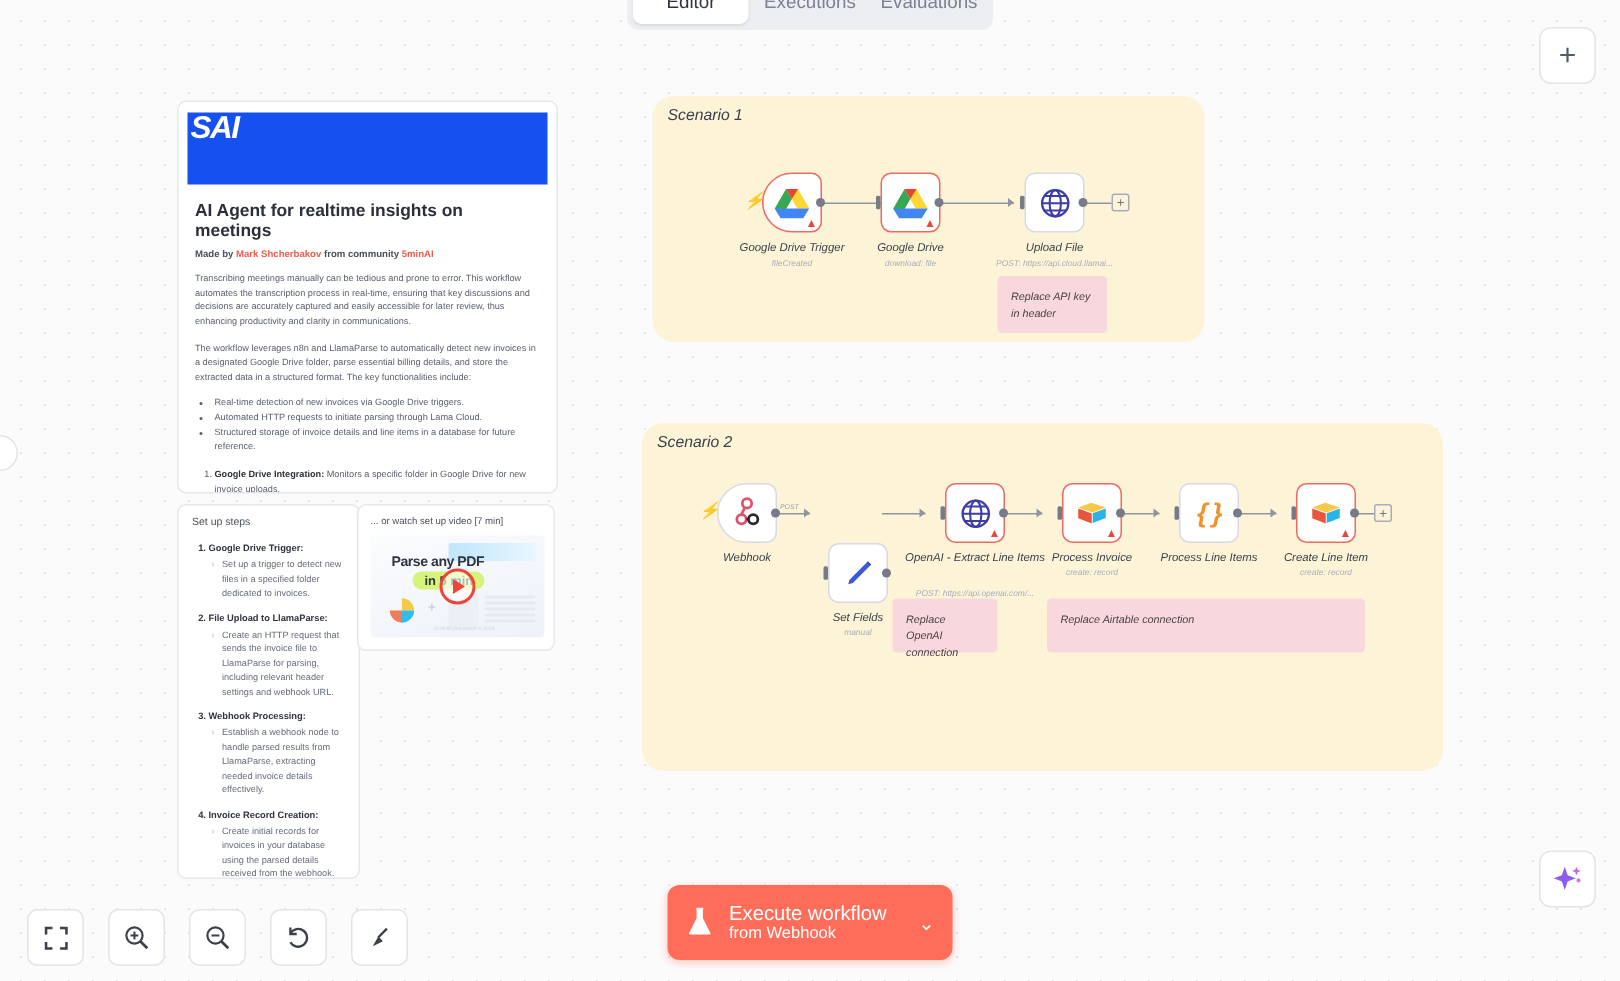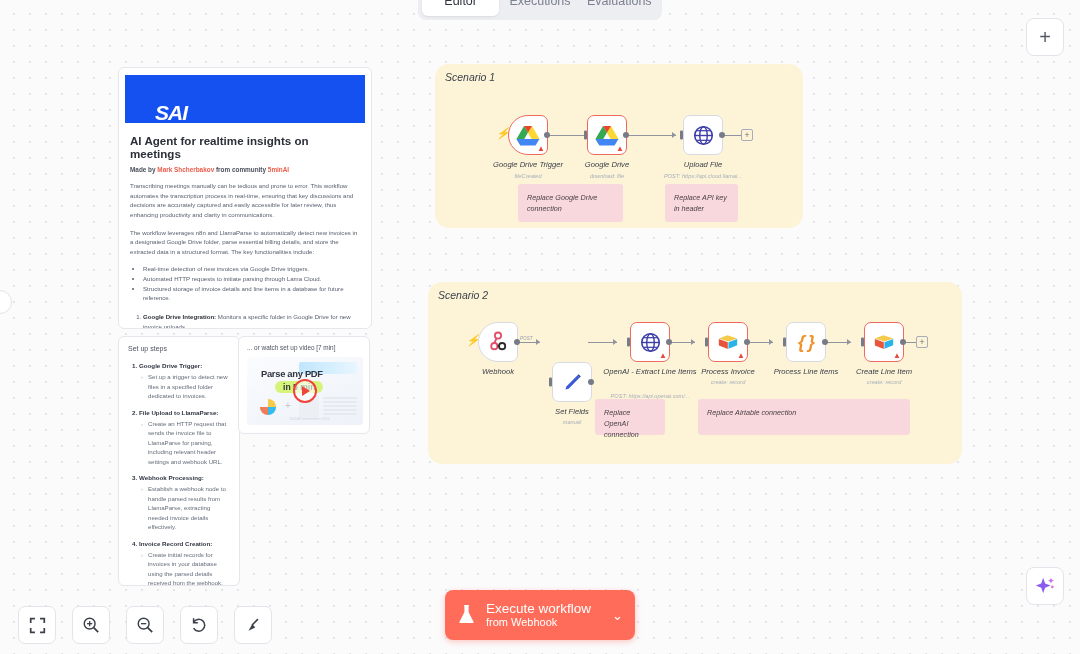--- a/index.html
+++ b/index.html
@@ -41,21 +41,21 @@
   
   .doc-note {
     position: absolute; left: 118px; top: 67px;
     width: 254px; height: 262px;
     background: #ffffff; border: 1px solid #e6e7ec;
     border-radius: 6px; overflow: hidden;
     padding: 0 0 6px 0;
   }
   .banner {
     margin: 7px 6px 0 6px; height: 48px; background: #1550f0;
-    display: flex; align-items: flex-end; gap: 9px; padding-left: 30px;
+    display: flex; align-items: flex-start; gap: 9px; padding-left: 2px;
     overflow: hidden;
   }
   .banner-logo {
     font-size: 21px; font-weight: 700; font-style: italic; color: #fff;
     letter-spacing: -1px; line-height: 1;
   }
   .banner-txt { line-height: 1.02; }
   .banner-l1 { font-size: 14.5px; font-weight: 700; color: #fff; letter-spacing: .2px; }
   .banner-l2 { font-size: 14.5px; font-weight: 700; color: #fff; letter-spacing: .2px; }
   .banner-l2 .g { color: #4ef05e; }
@@ -117,21 +117,21 @@
     display: flex; align-items: center; justify-content: center;
   }
   .play:after { content: ""; border-left: 8px solid #f0443a;
     border-top: 5px solid transparent; border-bottom: 5px solid transparent; margin-left: 2px; }
 
   
   .scenario {
     position: absolute; background: #fdf4d8; border-radius: 14px; font-style: italic;
   }
   #scenario1 { left: 435px; top: 64px; width: 368px; height: 164px; }
-  #scenario2 { left: 428px; top: 282px; width: 534px; height: 182px; padding-left: 12px; }
+  #scenario2 { left: 428px; top: 282px; width: 534px; height: 232px; padding-left: 12px; }
   .sc-title { position: absolute; left: 10px; top: 7px; font-size: 10.5px; color: #3a3f4b; }
 
   
   .node { position: absolute; }
   .node-box {
     width: 40px; height: 40px; background: #fff; border-radius: 7px;
     border: 1.5px solid #d7dae2;
     display: flex; align-items: center; justify-content: center;
     position: relative;
   }
@@ -325,23 +325,20 @@
           <line x1="2" y1="12" x2="22" y2="12" stroke="#3d3da8" stroke-width="1.6"></line>
           <line x1="3.6" y1="6.5" x2="20.4" y2="6.5" stroke="#3d3da8" stroke-width="1.4"></line>
           <line x1="3.6" y1="17.5" x2="20.4" y2="17.5" stroke="#3d3da8" stroke-width="1.4"></line>
         </svg>
         <div class="port out"></div>
       </div>
       <div class="node-label">Upload File</div>
       <div class="node-sub" style="top:58px;">POST: https://api.cloud.llamai...</div>
     </div>
 
-    <div class="callout" style="left:83px; top:120px; width:105px; height:38px;">
-      <span>Replace Google Drive connection</span>
-    </div>
     <div class="callout" style="left:230px; top:120px; width:73px; height:38px;">
       <span>Replace API key in header</span>
     </div>
   </div>
 
   <div class="scenario" id="scenario2">
     <div class="sc-title">Scenario 2</div>
 
     <div class="wire" style="left:89px; top:60px; width:23px;"></div>
     <div class="wire-lbl" style="left:92px; top:60px;">POST</div>

